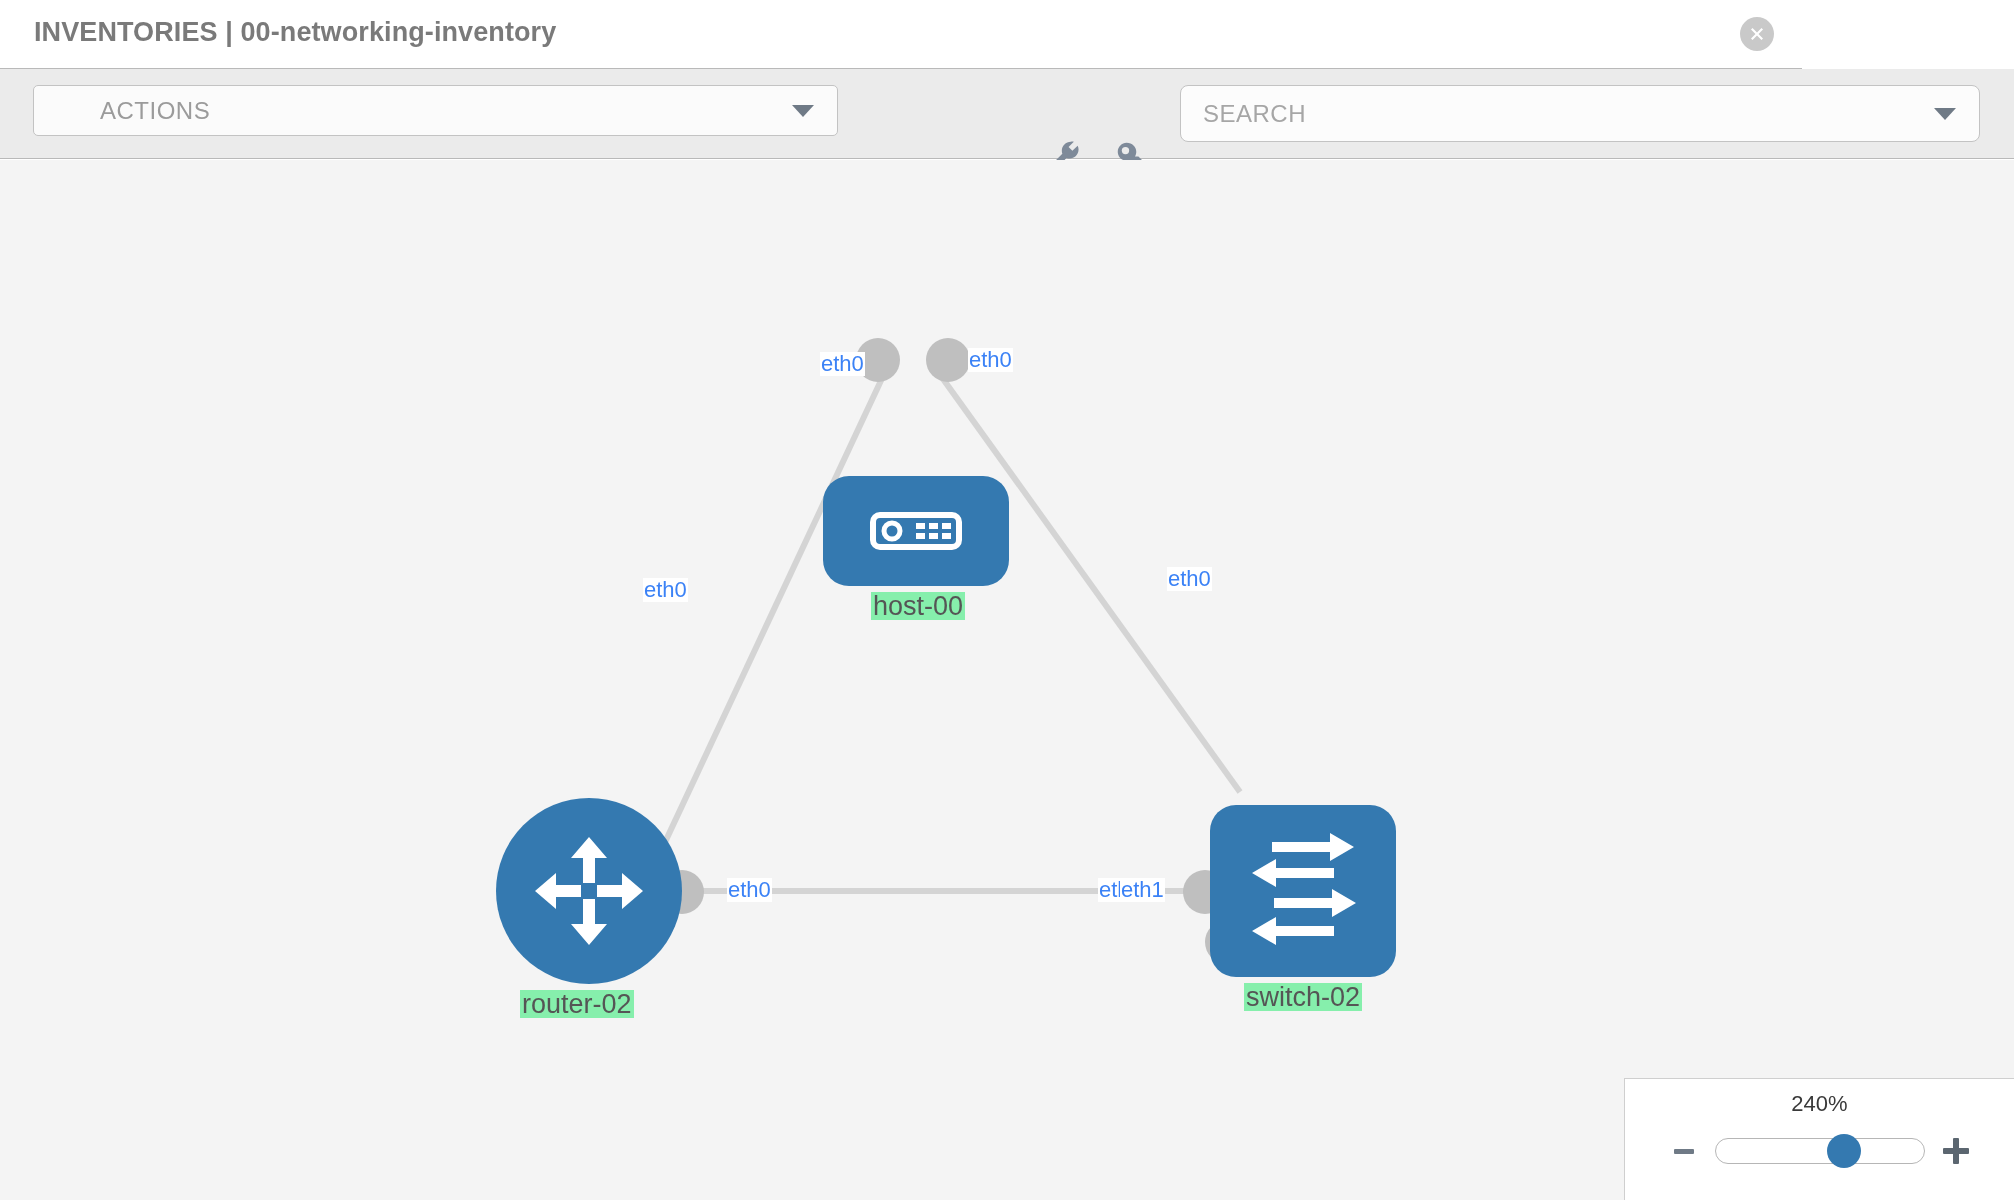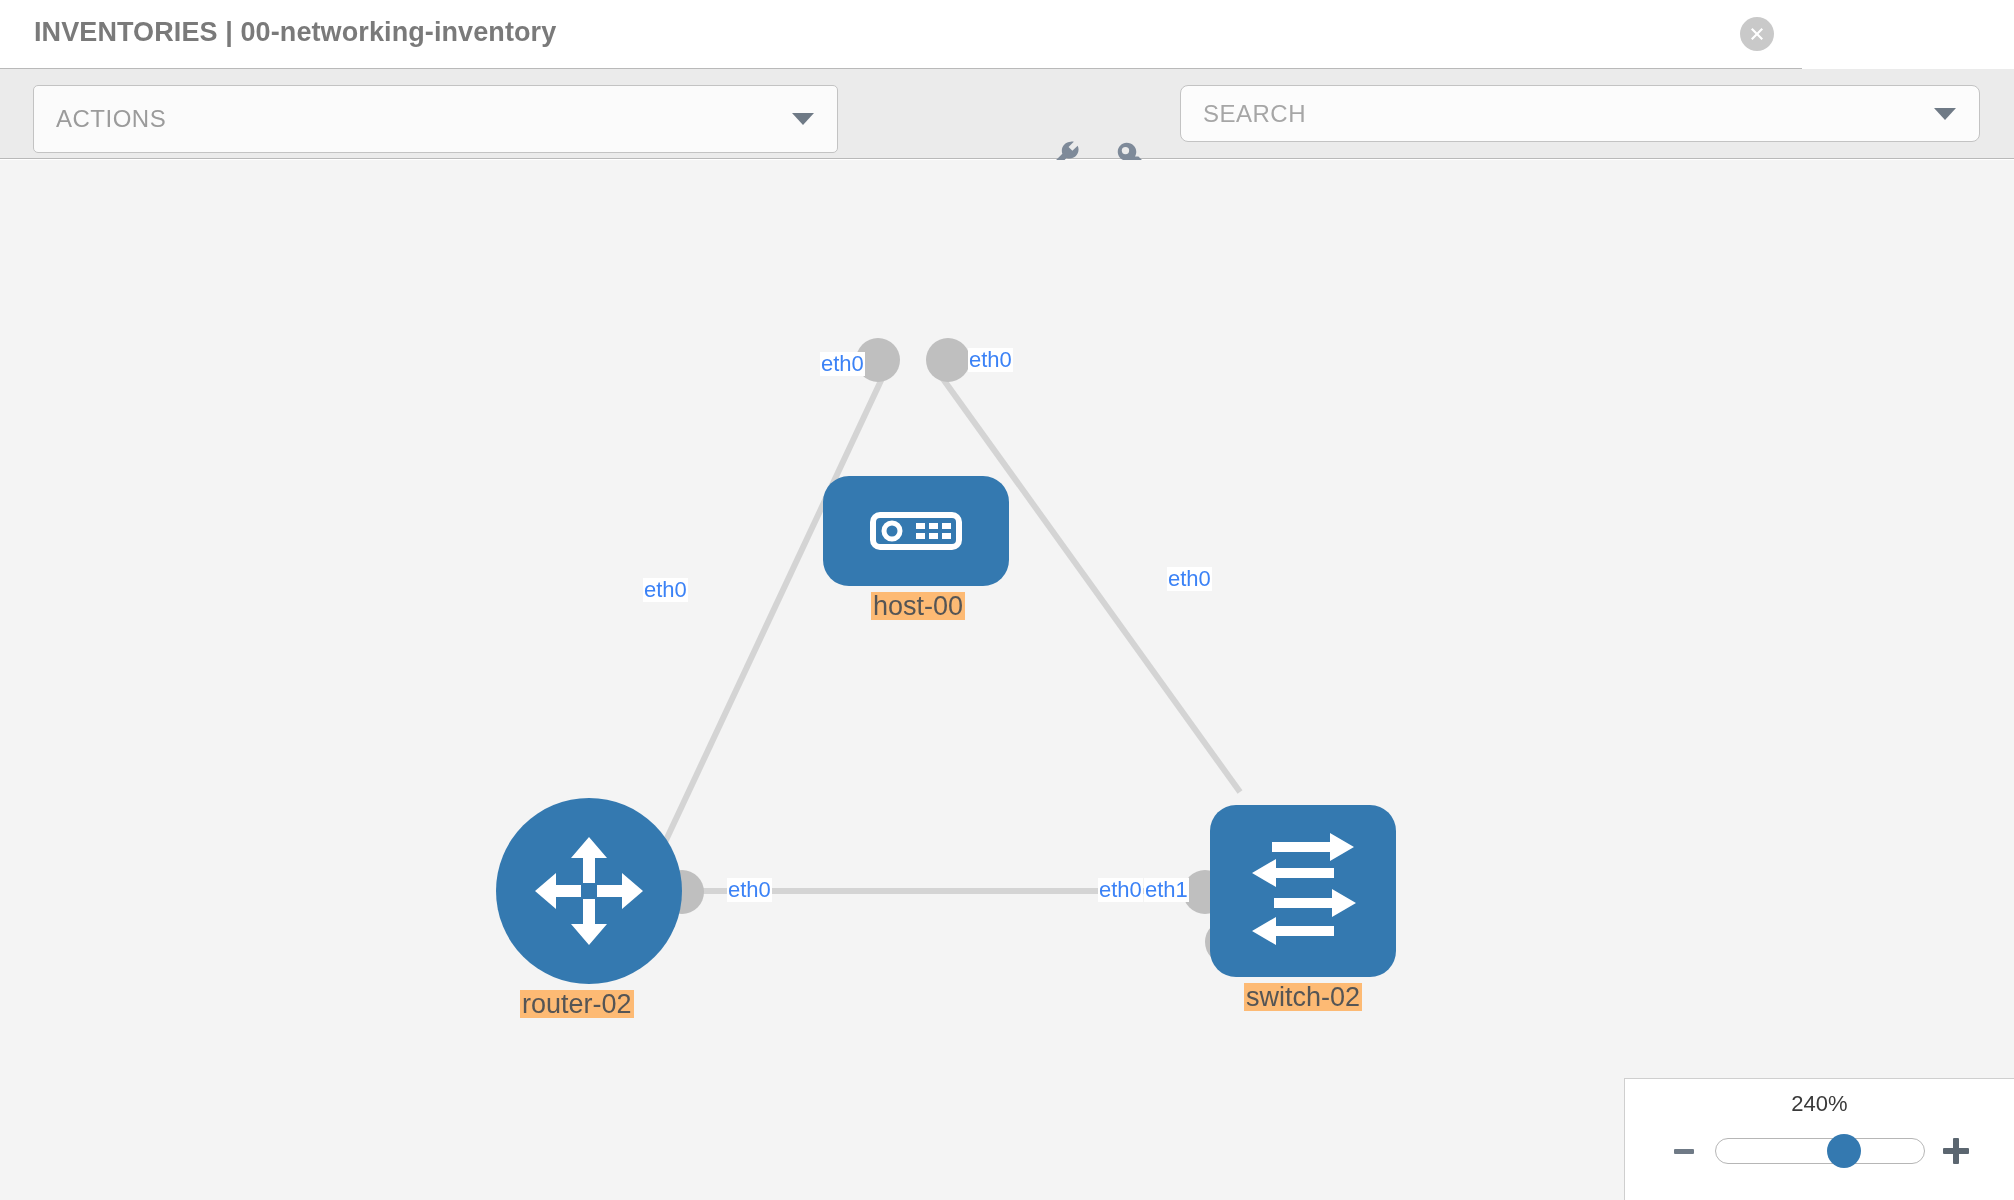--- a/index.html
+++ b/index.html
@@ -64,27 +64,28 @@
     height: 90px;
     background: #ebebeb;
     border-bottom: 1px solid #b9b9b9;
   }
 
   .actions-select {
     position: absolute;
     left: 33px;
     top: 16px;
     width: 805px;
-    height: 68px;
+    height: 51px;
     background: #fbfbfb;
     border: 1px solid #c3c3c3;
     border-radius: 5px;
     display: flex;
     align-items: center;
     cursor: pointer;
+    padding-left: 44px;
   }
   .actions-select .sel-label {
     margin-left: 22px;
     font-size: 24px;
     color: #9b9b9b;
     letter-spacing: 0.5px;
   }
   .caret {
     position: absolute;
     right: 23px;
@@ -179,21 +180,21 @@
   .node-switch .node-shape {
     width: 186px; height: 172px;
     border-radius: 26px;
     left: 0; top: 0;
   }
 
   .node-label {
     position: absolute;
     font-size: 27px;
     color: #555555;
-    background: #fdba74;
+    background: #86efac;
     white-space: nowrap;
     padding: 0 2px;
     line-height: 1.05;
     text-align: center;
   }
 
   
   .nub {
     position: absolute;
     width: 44px;
@@ -379,21 +380,21 @@
 
     <div class="edge-label" style="left:968px; top:188px;">eth0</div>
 
     <div class="edge-label" style="left:643px; top:418px;">eth0</div>
 
     <div class="edge-label" style="left:1167px; top:407px;">eth0</div>
 
     <div class="edge-label" style="left:727px; top:718px;">eth0</div>
 
     <div class="edge-label" style="left:1098px; top:718px;">eth0</div>
-    <div class="edge-label" style="left:1144px; top:718px;">eth1</div>
+    <div class="edge-label" style="left:1120px; top:718px;">eth1</div>
 
     <div class="zoom-panel">
       <div class="zoom-value">240%</div>
       <div class="zoom-row">
         <button class="zoom-btn">
           <svg width="26" height="26" viewBox="0 0 26 26">
             <rect x="3" y="11" width="20" height="5" rx="1" fill="#6f7a86"></rect>
           </svg>
         </button>
         <div class="slider-track">

